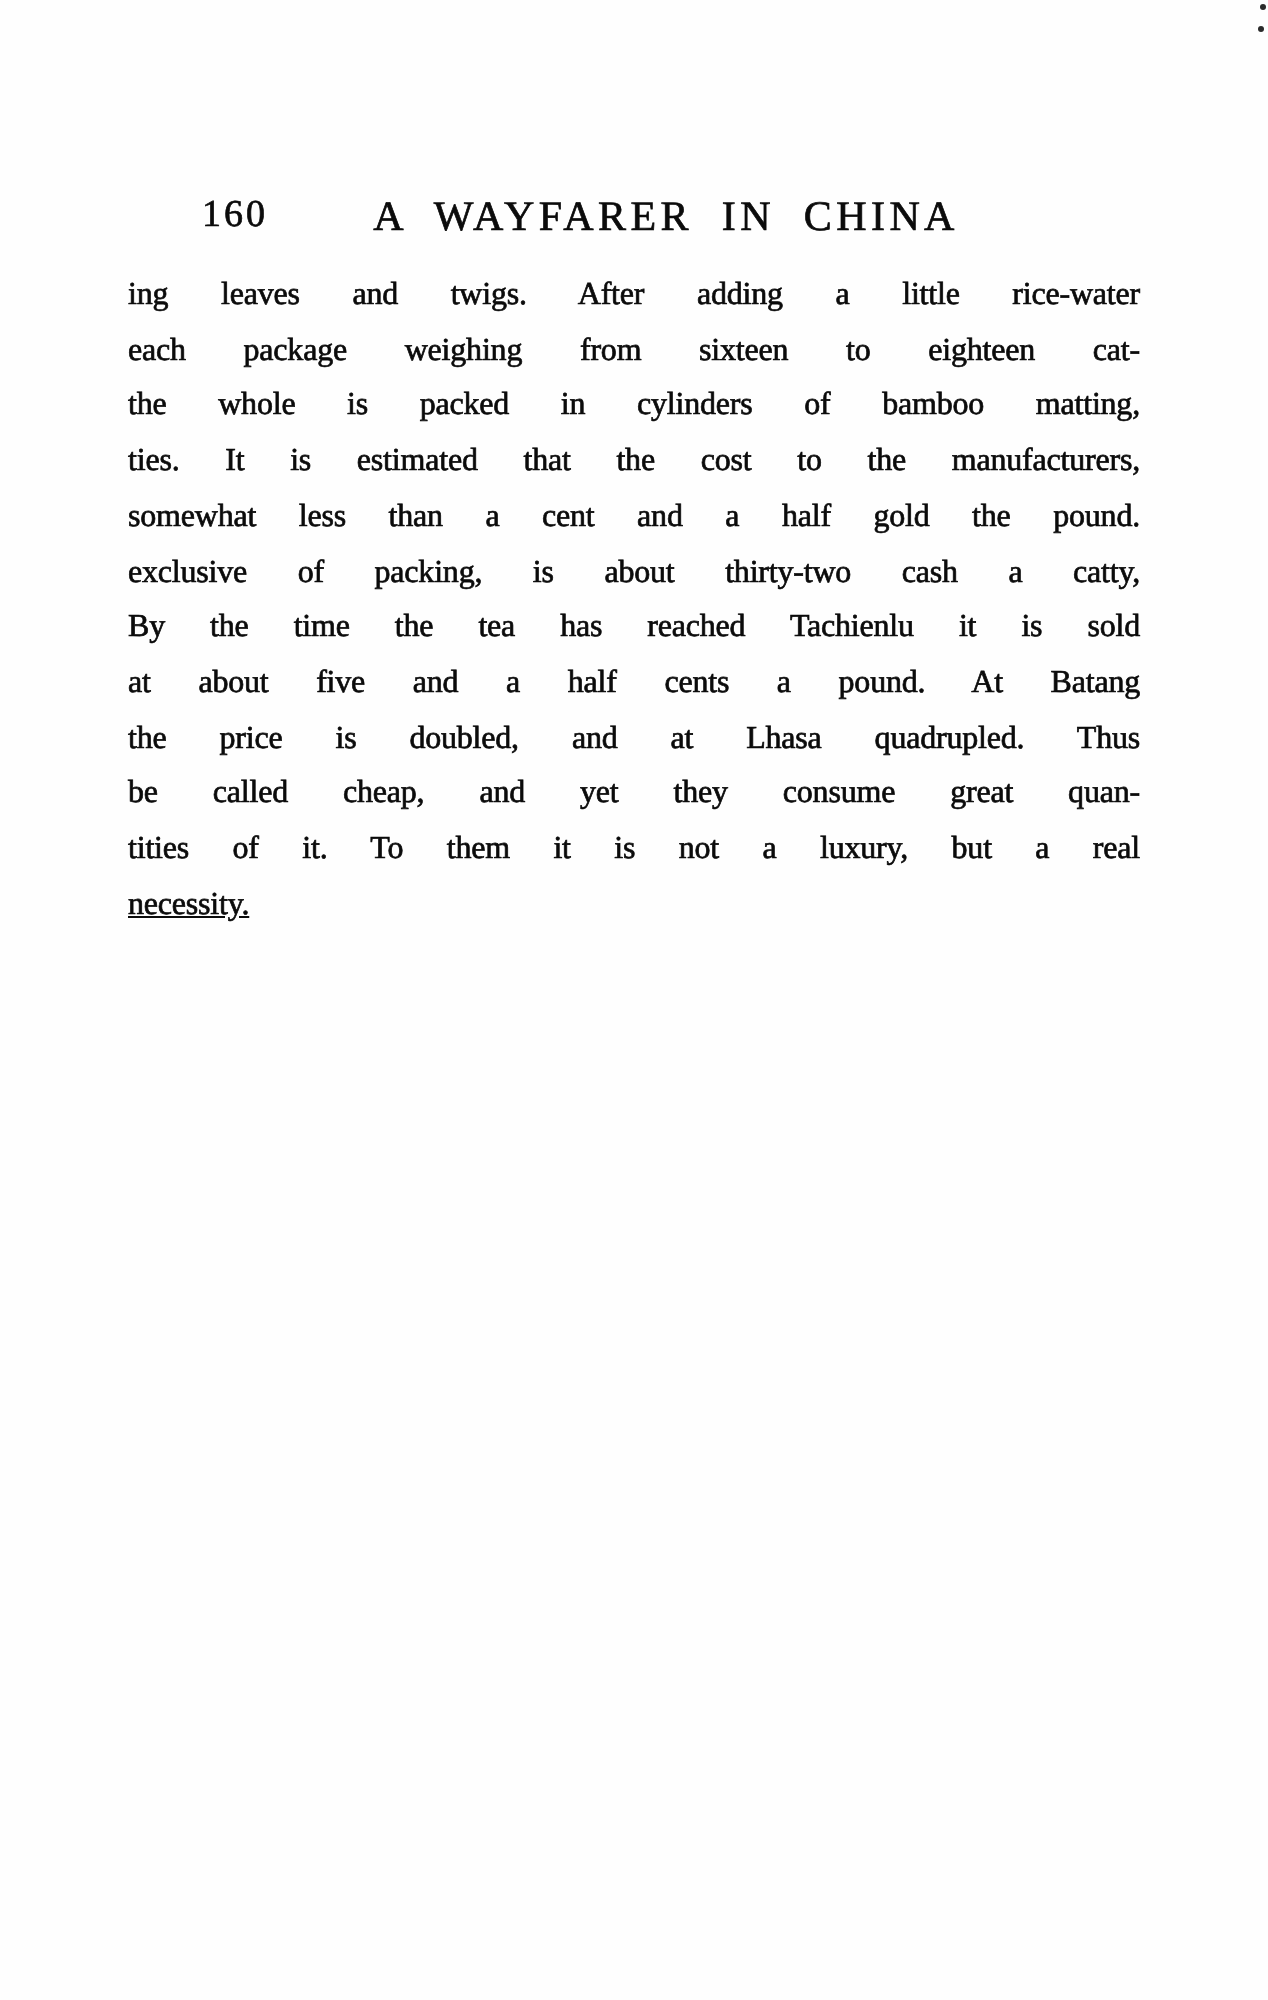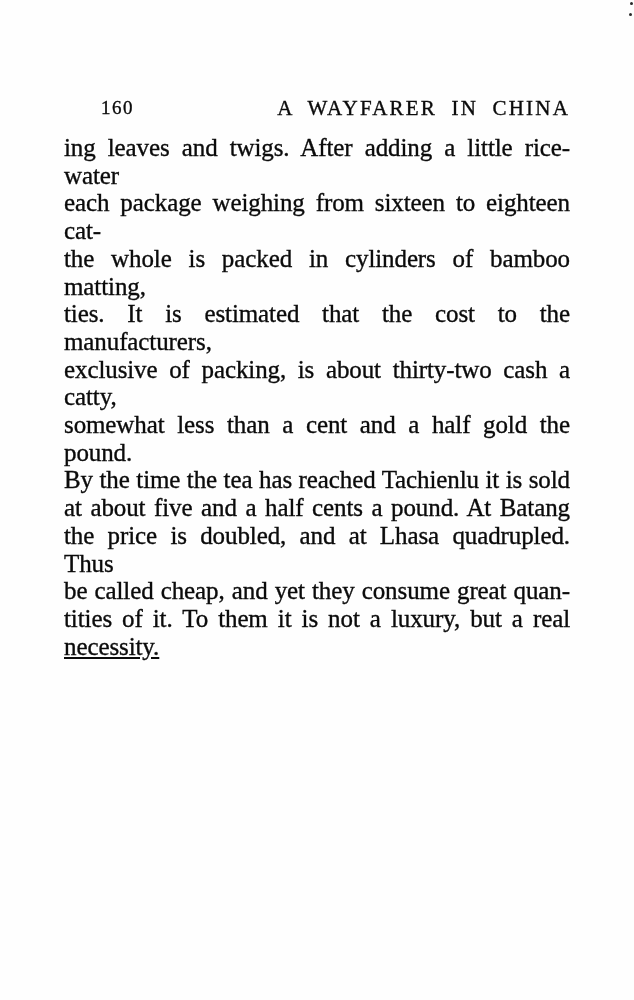--- a/index.html
+++ b/index.html
@@ -27,28 +27,28 @@
     left: 5px;
     top: 1px;
     font-size: 19px;
     letter-spacing: 1.5px;
   }
   .running-title {
     position: absolute;
     left: 0;
     right: 0;
     top: 0;
-    text-align: right;
+    text-align: center;
     font-size: 21px;
     letter-spacing: 2.2px;
     word-spacing: 7px;
   }
   .body-text {
     margin: 10px 64px 0 64px;
-    font-size: 25px;
+    font-size: 16px;
     line-height: 27.7px;
     letter-spacing: -0.1px;
   }
   .line {
     text-align: justify;
     text-align-last: justify;
   }
   .line.last-line {
     text-align-last: left;
     text-decoration: underline;
@@ -68,22 +68,22 @@
   <div class="header">
     <span class="page-num">160</span>
     <span class="running-title">A WAYFARER IN CHINA</span>
   </div>
 
   <div class="body-text">
       <div class="line">ing leaves and twigs. After adding a little rice-water</div>
       <div class="line">each package weighing from sixteen to eighteen cat-</div>
       <div class="line">the whole is packed in cylinders of bamboo matting,</div>
       <div class="line">ties. It is estimated that the cost to the manufacturers,</div>
+      <div class="line">somewhat less than a cent and a half gold the pound.</div>
       <div class="line">exclusive of packing, is about thirty-two cash a catty,</div>
-      <div class="line">somewhat less than a cent and a half gold the pound.</div>
       <div class="line">By the time the tea has reached Tachienlu it is sold</div>
       <div class="line">at about five and a half cents a pound. At Batang</div>
       <div class="line">the price is doubled, and at Lhasa quadrupled. Thus</div>
       <div class="line">be called cheap, and yet they consume great quan-</div>
       <div class="line">tities of it. To them it is not a luxury, but a real</div>
       <div class="line last-line">necessity.</div>
     </div>
 
   <span class="noise-dot d1"></span>
   <span class="noise-dot d2"></span>

